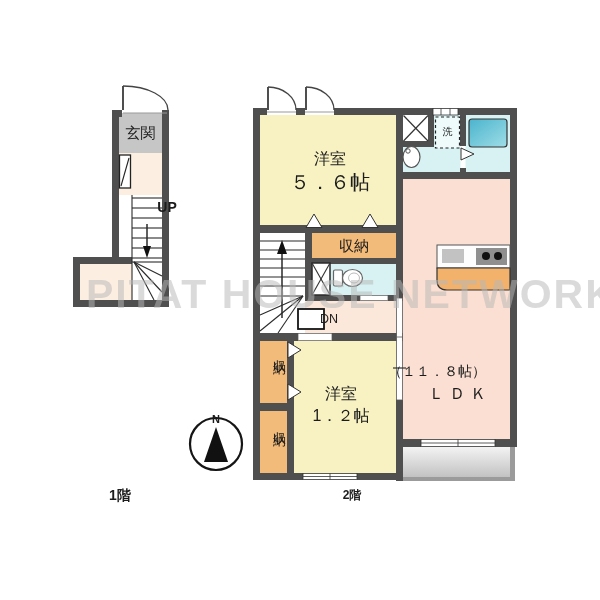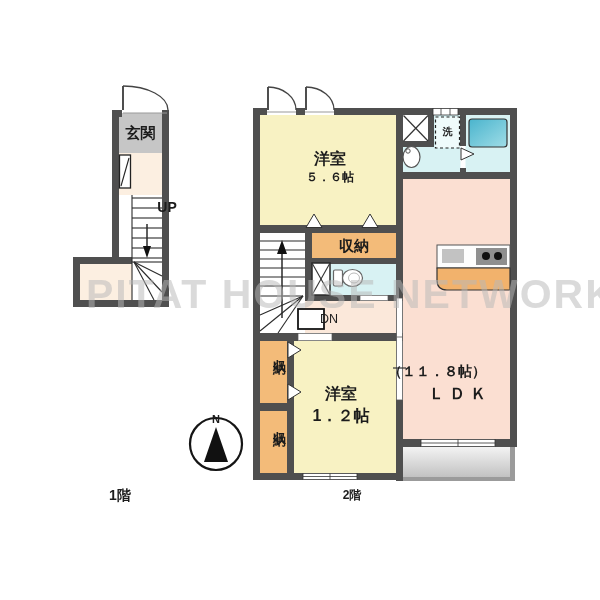--- a/index.html
+++ b/index.html
@@ -1,19 +1,19 @@
 <!DOCTYPE html>
 <html><head>
 <meta charset="utf-8">
 <style>
   html,body{margin:0;padding:0;}
   #canvas{position:relative;width:600px;height:600px;background:#ffffff;overflow:hidden;
           font-family:"Liberation Sans","DejaVu Sans",sans-serif;}
   #plan-svg{position:absolute;left:0;top:0;}
-  .lbl{position:absolute;color:#1c1c1c;font-weight:700;text-align:center;line-height:1.15;white-space:nowrap;}
+  .lbl{position:absolute;color:#1c1c1c;font-weight:400;text-align:center;line-height:1.15;white-space:nowrap;}
   .vert{writing-mode:vertical-rl;text-orientation:upright;letter-spacing:3px;line-height:1;}
   #watermark{position:absolute;left:86px;top:271px;font-size:41px;font-weight:bold;letter-spacing:2px;
              color:rgba(185,185,185,0.52);z-index:50;white-space:nowrap;}
 </style>
 </head>
 <body>
 
 <div id="canvas">
 
   <svg id="plan-svg" width="600" height="600" viewBox="0 0 600 600">
@@ -218,21 +218,21 @@
     <g>
       <circle cx="216" cy="444" r="26" fill="#fff" stroke="#151515" stroke-width="2.2"></circle>
       <polygon points="216,427 204,462 228,462" fill="#111"></polygon>
     </g>
   </svg>
 
   <div class="lbl" style="left:119px;top:124px;width:43px;font-size:15px;">玄関</div>
   <div class="lbl" style="left:133px;top:199px;width:28px;font-size:14px;font-weight:bold;margin-left:20px;">UP</div>
 
   <div class="lbl" style="left:280px;top:150px;width:100px;font-size:16px;">洋室</div>
-  <div class="lbl" style="left:275px;top:171px;width:110px;font-size:12px;">５．６帖</div>
+  <div class="lbl" style="left:275px;top:171px;width:110px;font-size:20px;">５．６帖</div>
 
   <div class="lbl" style="left:312px;top:237px;width:84px;font-size:15px;">収納</div>
 
   <div class="lbl" style="left:412px;top:341px;width:96px;font-size:16px;letter-spacing:5px;margin-top:44px;">ＬＤＫ</div>
   <div class="lbl" style="left:380px;top:363px;width:114px;font-size:14px;">（１１．８帖）</div>
 
   <div class="lbl" style="left:291px;top:385px;width:100px;font-size:16px;">洋室</div>
   <div class="lbl" style="left:286px;top:407px;width:110px;font-size:16px;">1．２帖</div>
 
   <div class="lbl vert" style="left:262px;top:349px;width:24px;font-size:13px;">収納</div>

